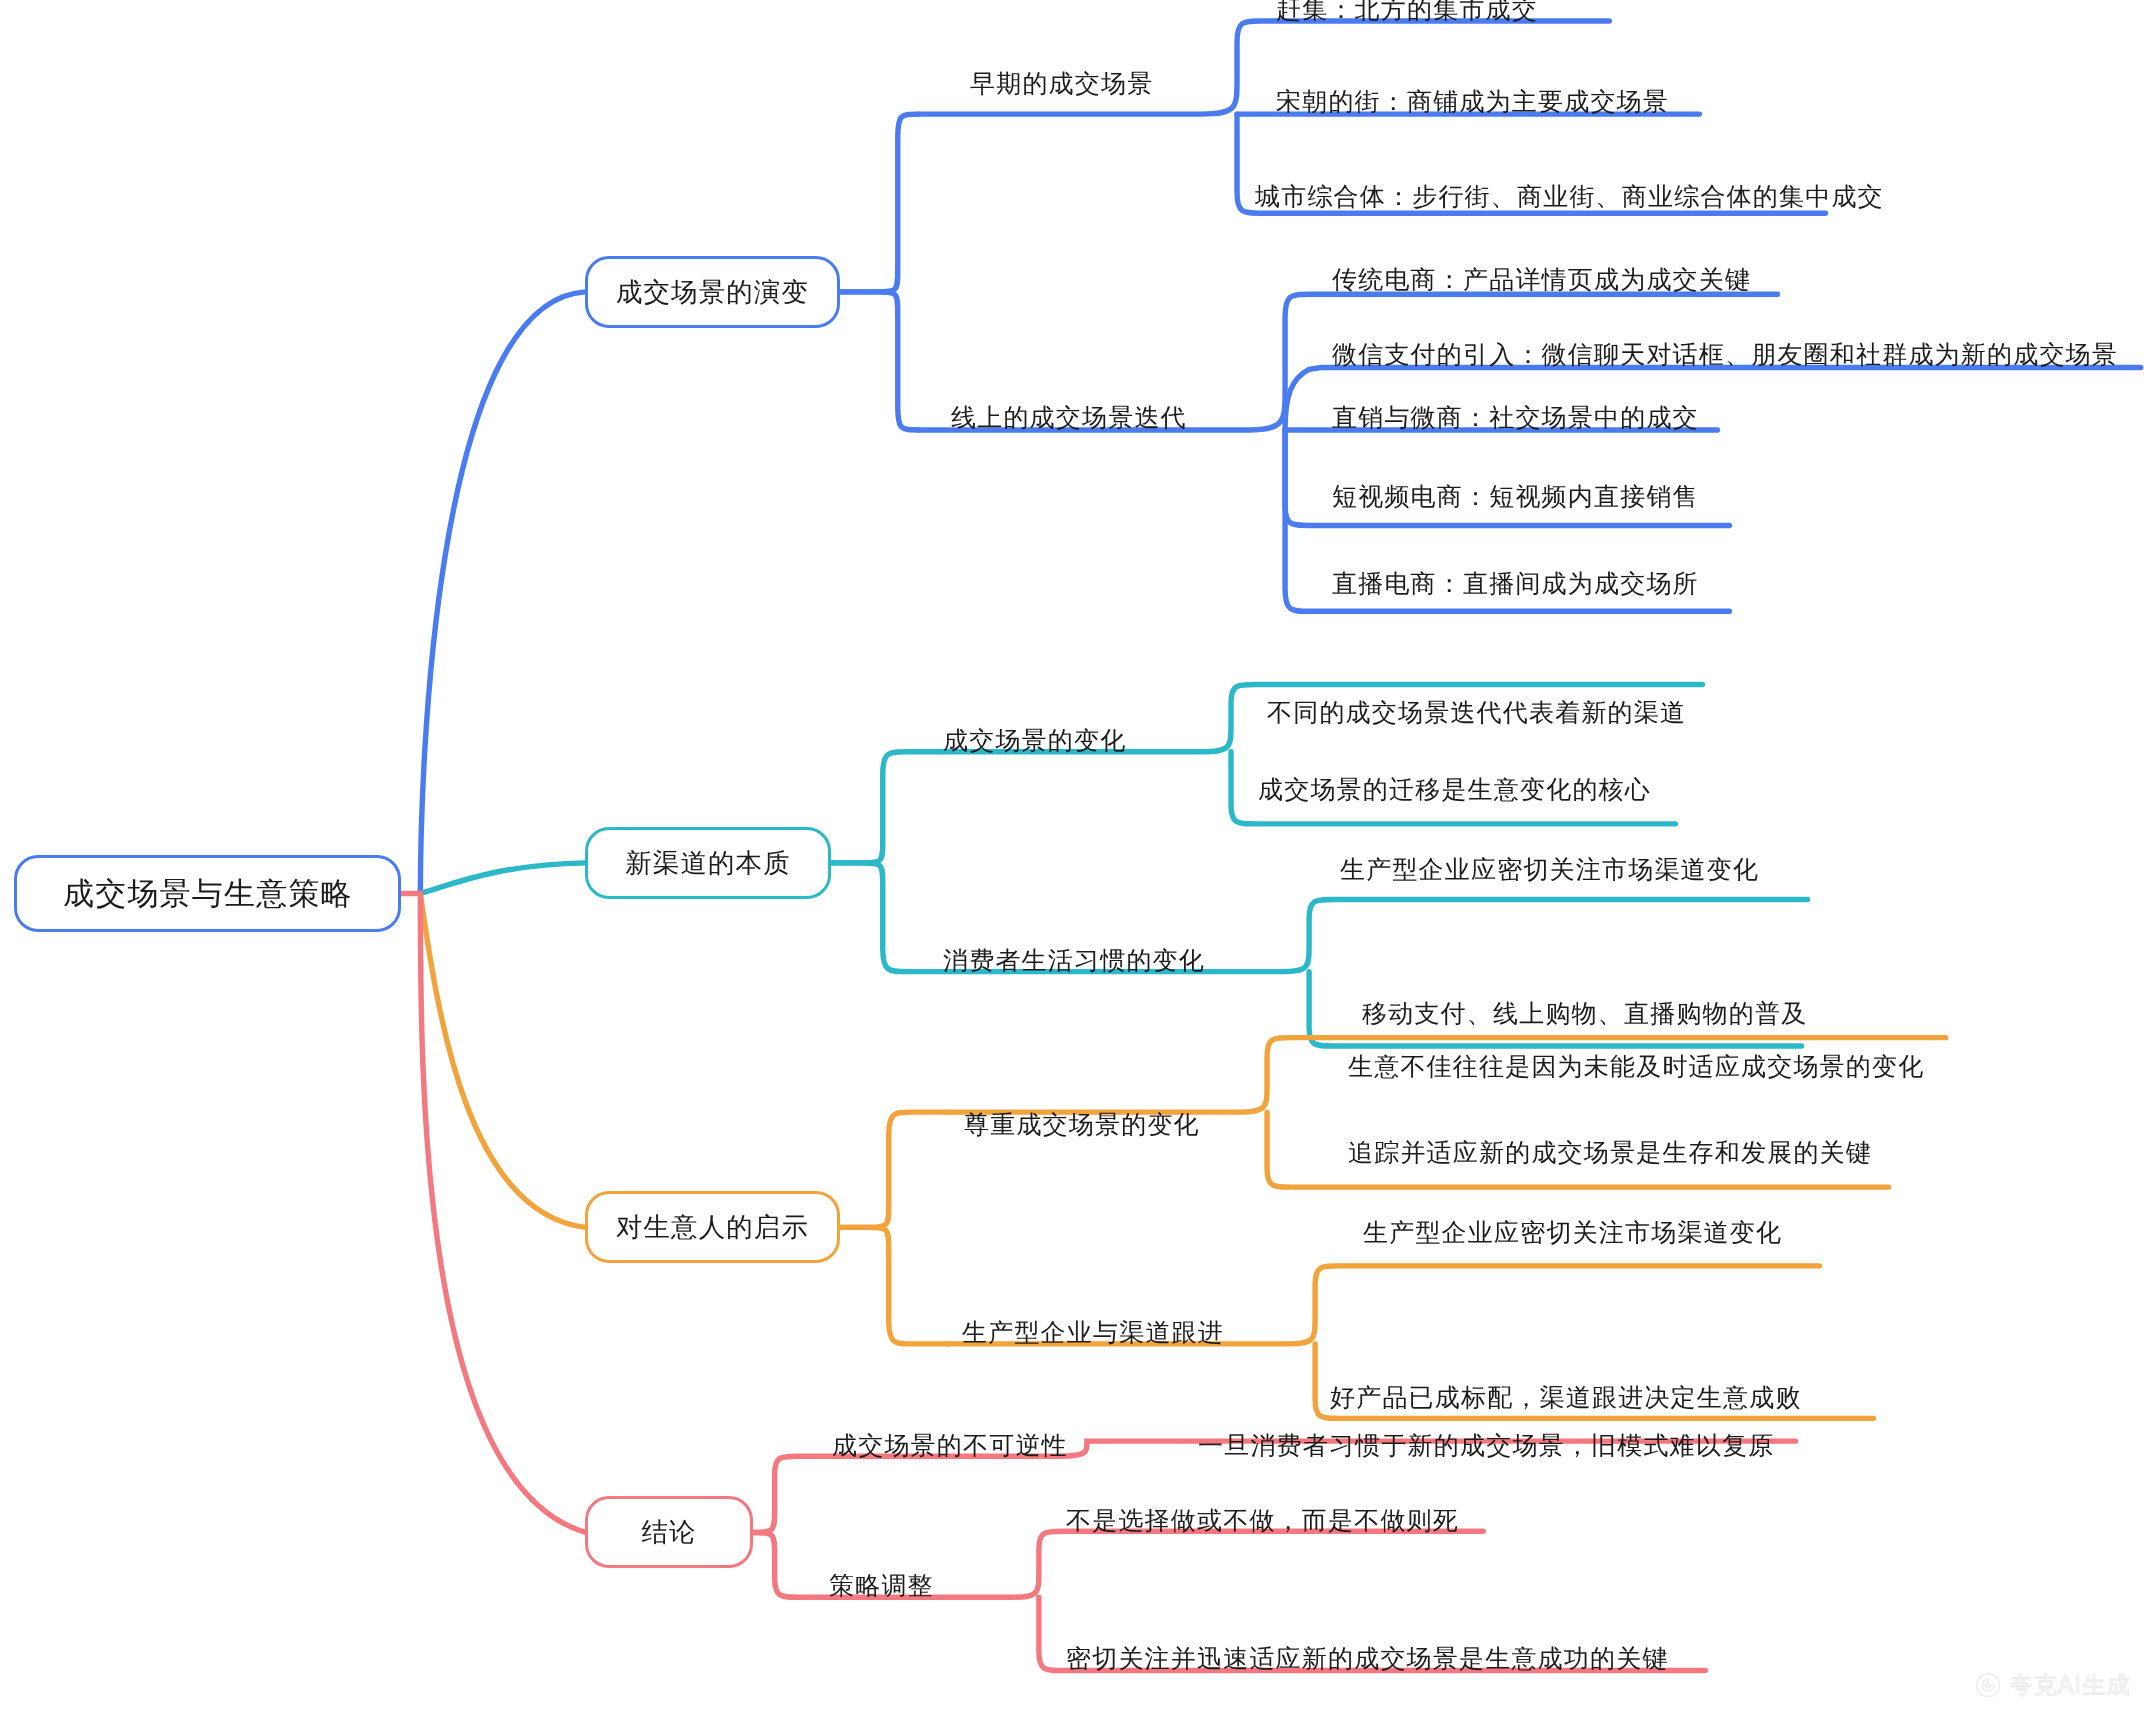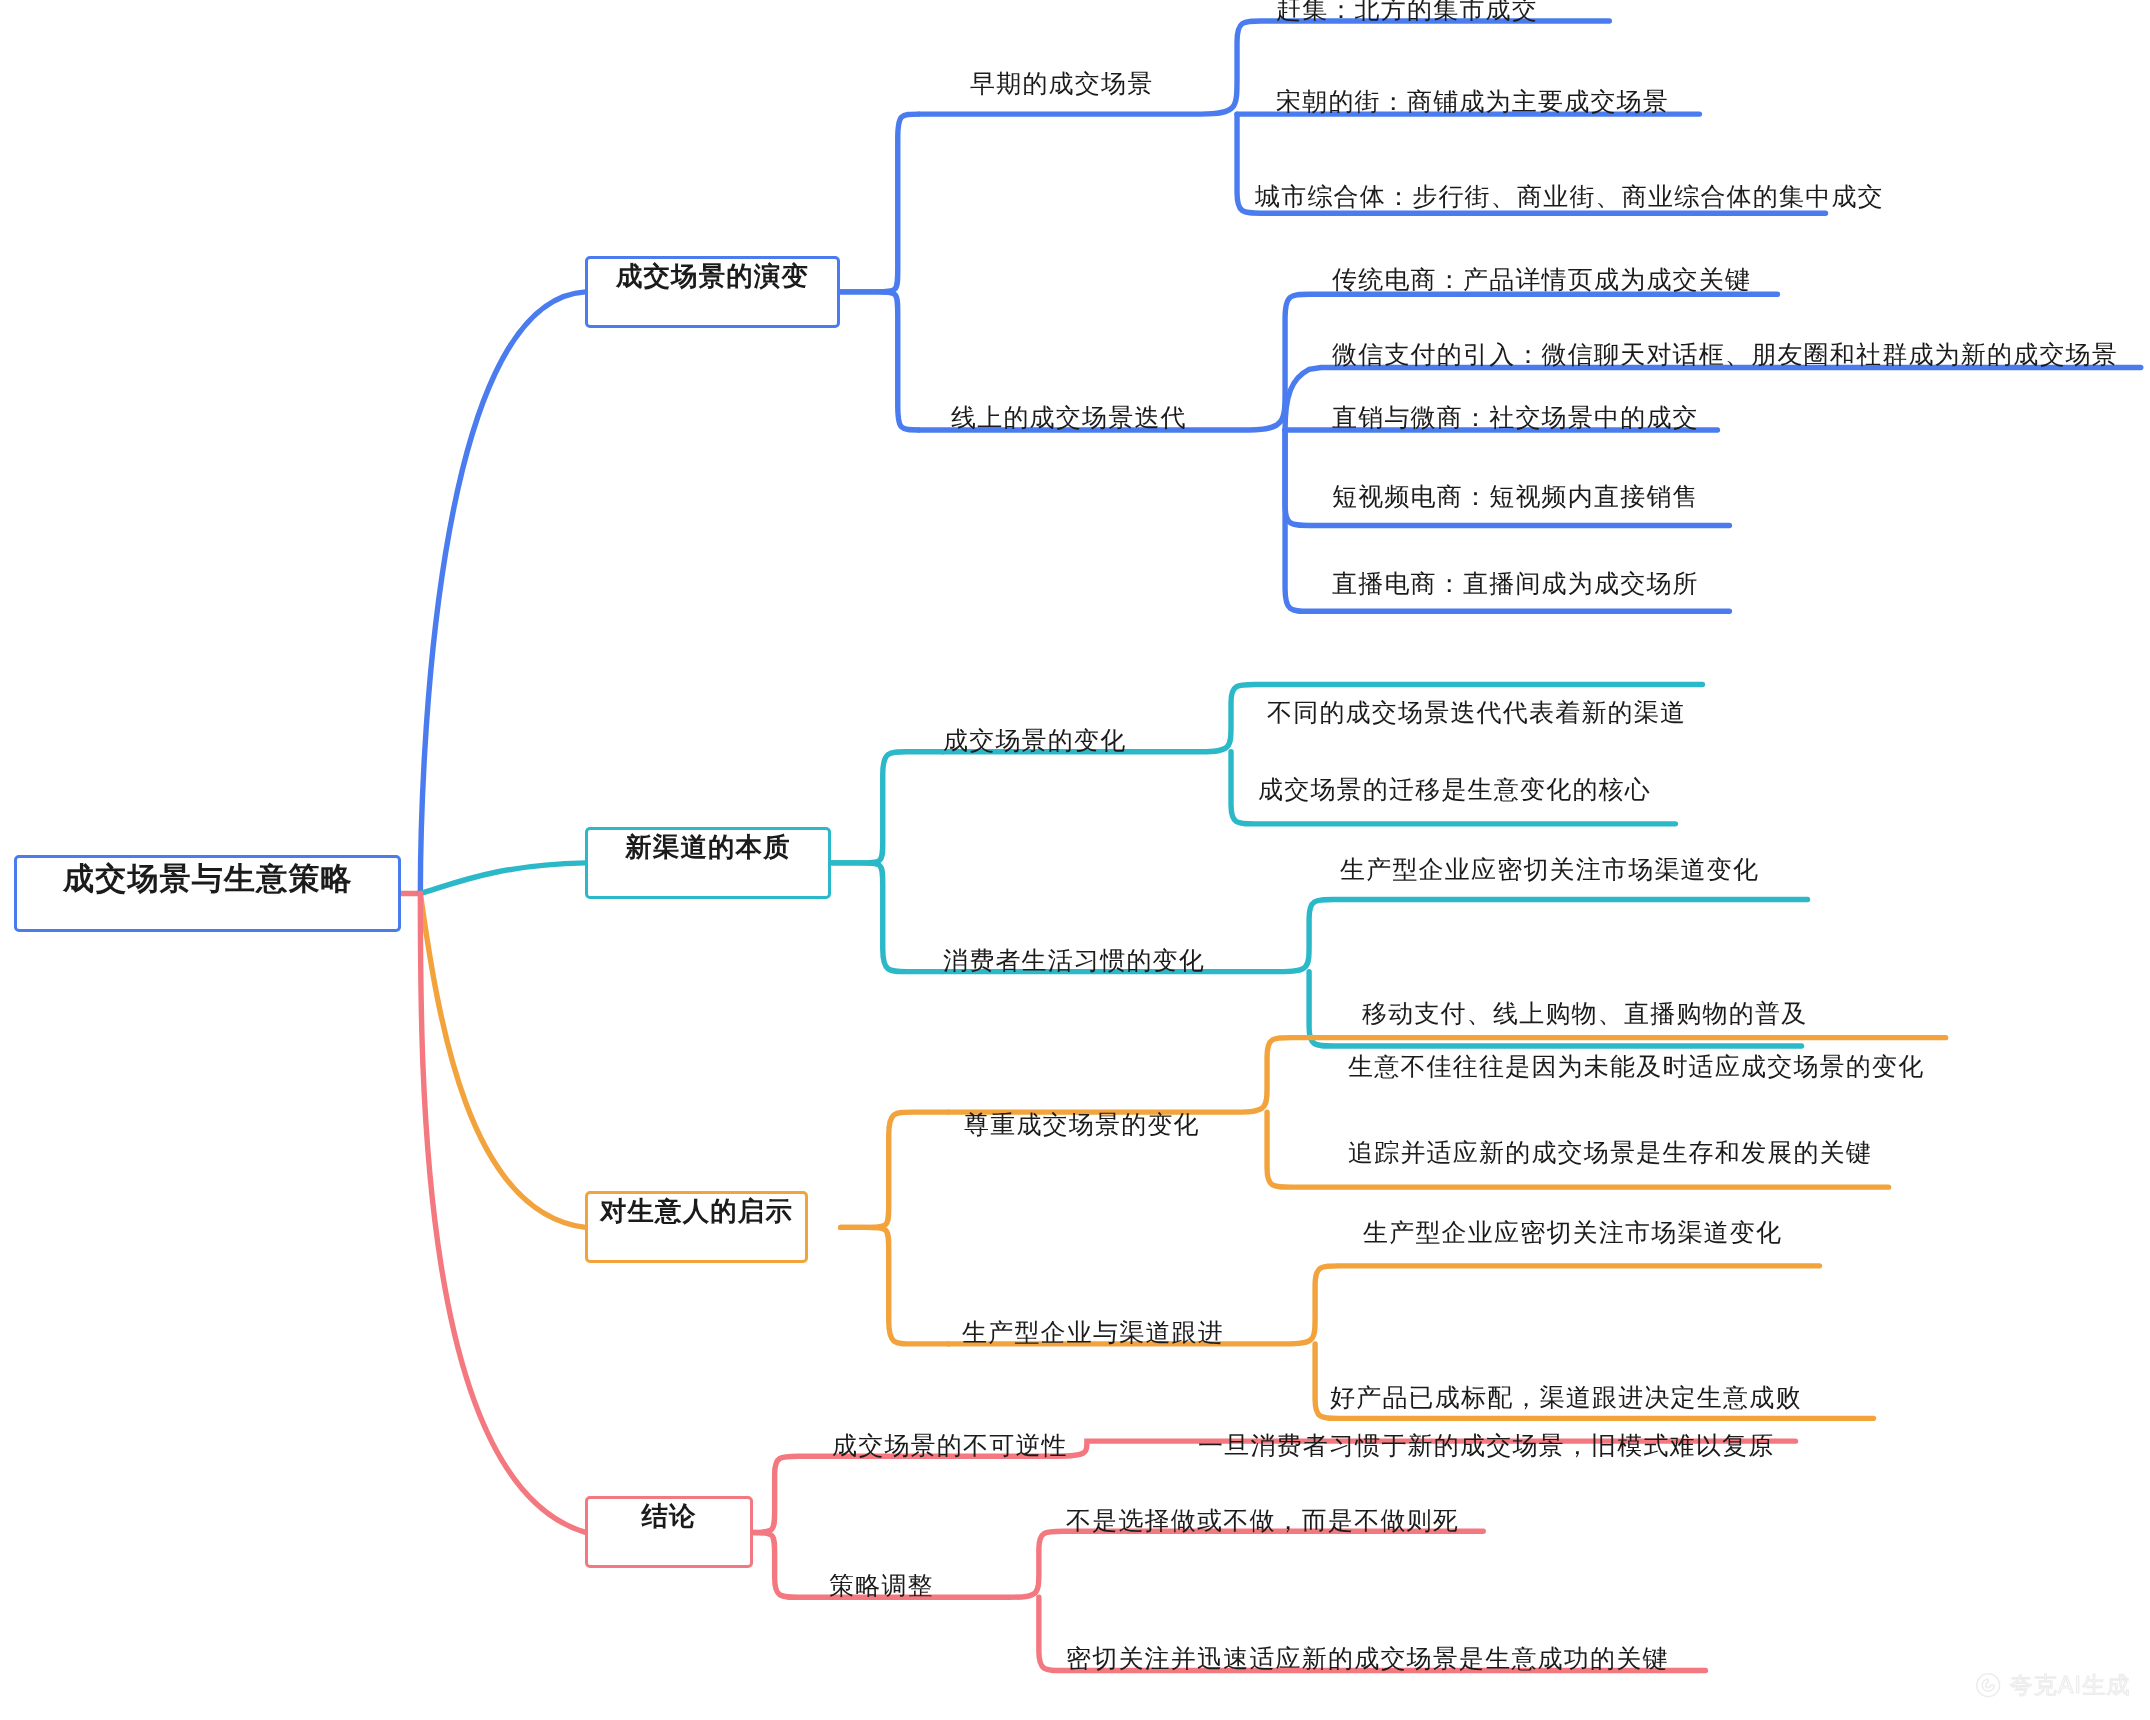--- a/index.html
+++ b/index.html
@@ -1,21 +1,21 @@
 <!DOCTYPE html>
 <html style="font-size:9.6px"><head>
 <meta charset="utf-8">
 <style>
   * { margin:0; padding:0; box-sizing:border-box; }
   html,body { width:2151px; height:1721px; background:#ffffff; }
   body { font-family:"Liberation Sans","DejaVu Sans",sans-serif; overflow:hidden; }
   #stage { position:relative; width:2151px; height:1721px; background:#fff; }
   #wires { position:absolute; left:0; top:0; width:2151px; height:1721px; }
-  .node { position:absolute; display:flex; align-items:flex-start; justify-content:center;
-          border-radius:5px; background:#ffffff;font-weight:bold; }
+  .node { position:absolute; display:flex; align-items:center; justify-content:center;
+          border-radius:24px; background:#ffffff; }
   .node span { white-space:nowrap; color:#1b1b1b; letter-spacing:1.2px; }
   .root { border:3.6px solid #4a7cf0; }
   .root span { font-size:31px; }
   .lvl1 { border-width:3px; border-style:solid; }
   .lvl1 span { font-size:26.4px; }
   .free { position:absolute; white-space:nowrap; color:#1b1b1b; letter-spacing:1.2px; }
   .lvl2 { font-size:25px; }
   .lvl3 { font-size:25px; }
   .c-blue  { border-color:#4a7cf0; }
   .c-teal  { border-color:#2bb8c8; }
@@ -87,21 +87,21 @@
   </div>
 
   <div class="node lvl1 c-blue" style="left:585px; top:256px; width:255px; height:72px;">
     <span>成交场景的演变</span>
   </div>
 
   <div class="node lvl1 c-teal" style="left:585px; top:827px; width:246px; height:72px;">
     <span>新渠道的本质</span>
   </div>
 
-  <div class="node lvl1 c-orange" style="left:585px; top:1191px; width:223px; height:72px;">
+  <div class="node lvl1 c-orange" style="left:585px; top:1191px; width:255px; height:72px;">
     <span>对生意人的启示</span>
   </div>
 
   <div class="node lvl1 c-pink" style="left:585px; top:1496px; width:168px; height:72px;">
     <span>结论</span>
   </div>
 
   <div class="free lvl2" style="left:970px; top:67px;"><span>早期的成交场景</span></div>
 
   <div class="free lvl3" style="left:1276px; top:-7.2px;"><span>赶集：北方的集市成交</span></div>

